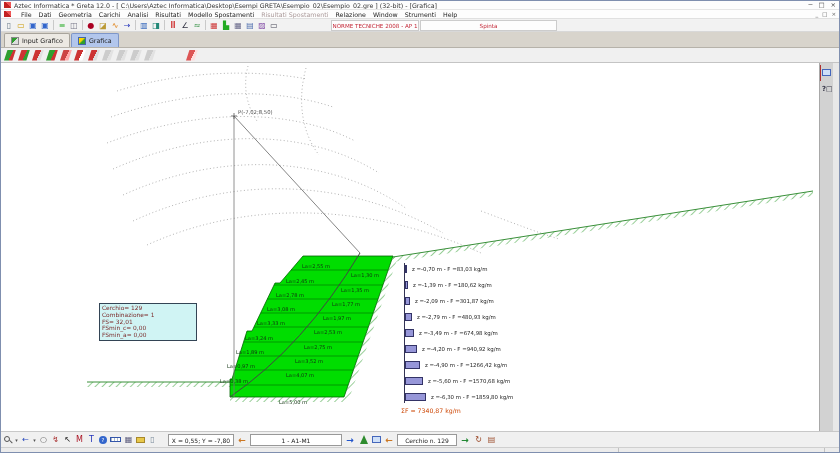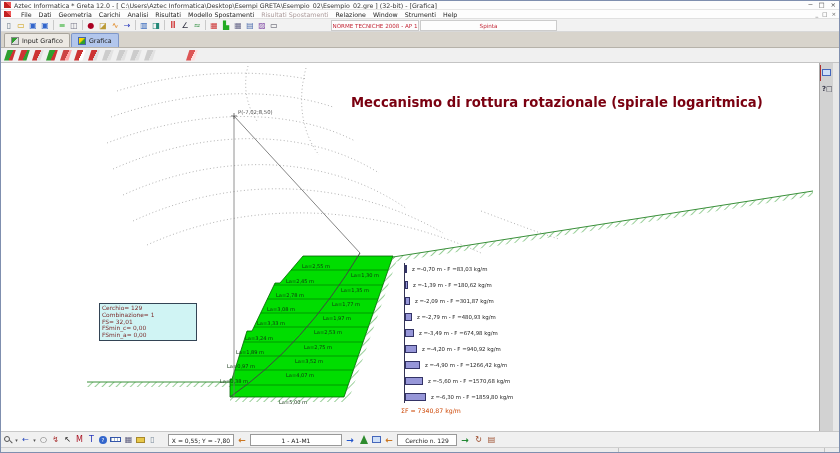--- a/index.html
+++ b/index.html
@@ -222,21 +222,20 @@
 
       <path d="M359,190 Q303,283 229,334" fill="none" stroke="#444444" stroke-width="1"></path>
       <line x1="233" y1="53" x2="233" y2="334" stroke="#777777" stroke-width="0.8"></line>
       <line x1="233" y1="53" x2="359" y2="190" stroke="#666666" stroke-width="0.8"></line>
       <g stroke="#555555" stroke-width="0.8">
         <line x1="230" y1="53" x2="236" y2="53"></line>
         <line x1="233" y1="50" x2="233" y2="56"></line>
       </g>
     </svg>
 
-    <div class="dtitle" style="color: rgb(122, 0, 16);">Meccanismo di rottura rotazionale (spirale logaritmica)</div>
     <div class="plabel">P(-7,02;8,50)</div>
 
     <div class="infobox" style="background: rgb(208, 244, 244);">
       <div>Cerchio= 129</div>
       <div>Combinazione= 1</div>
       <div>FS= 32,01</div>
       <div>FSmin_c= 0,00</div>
       <div>FSmin_a= 0,00</div>
     </div>
 

